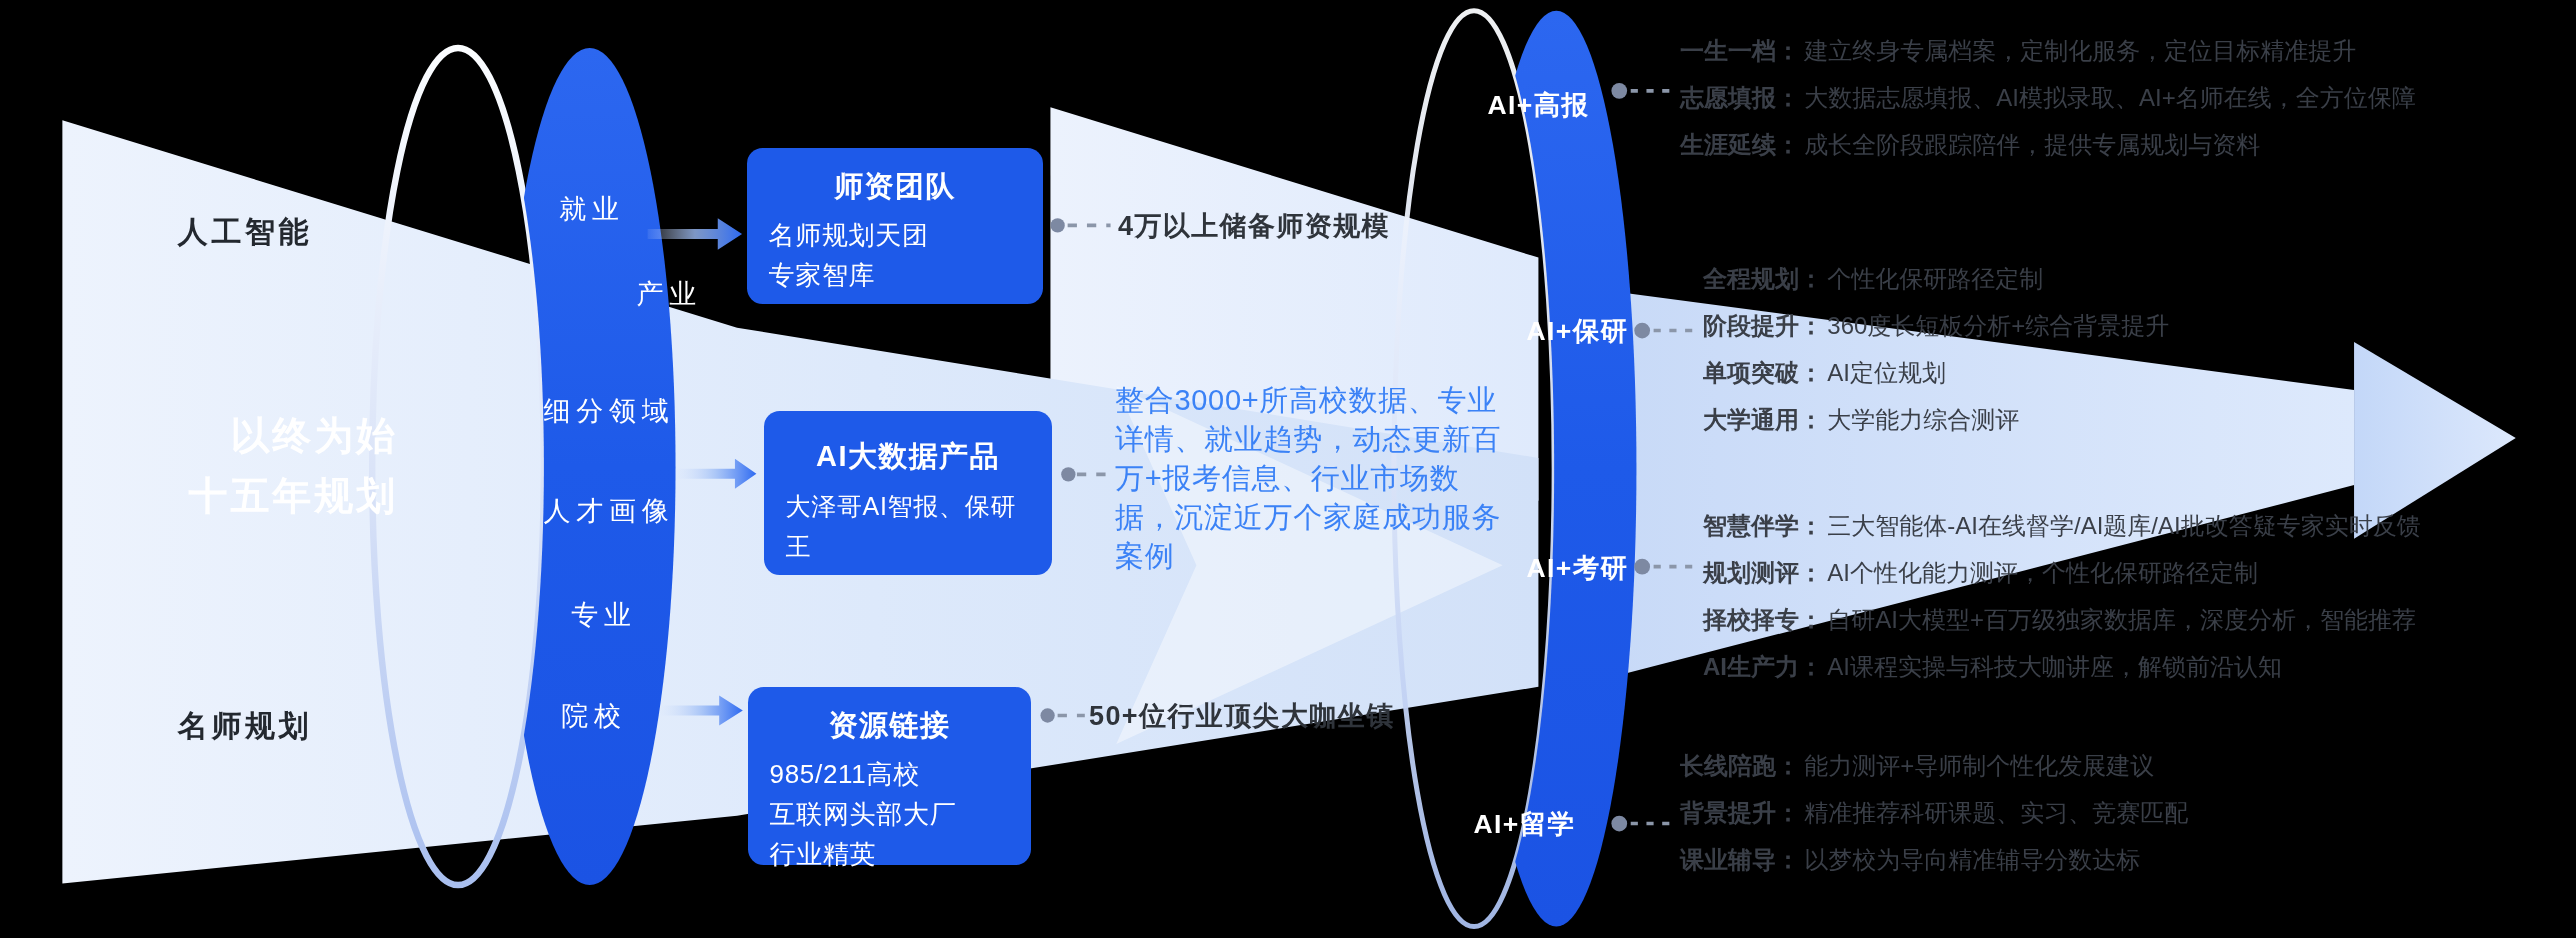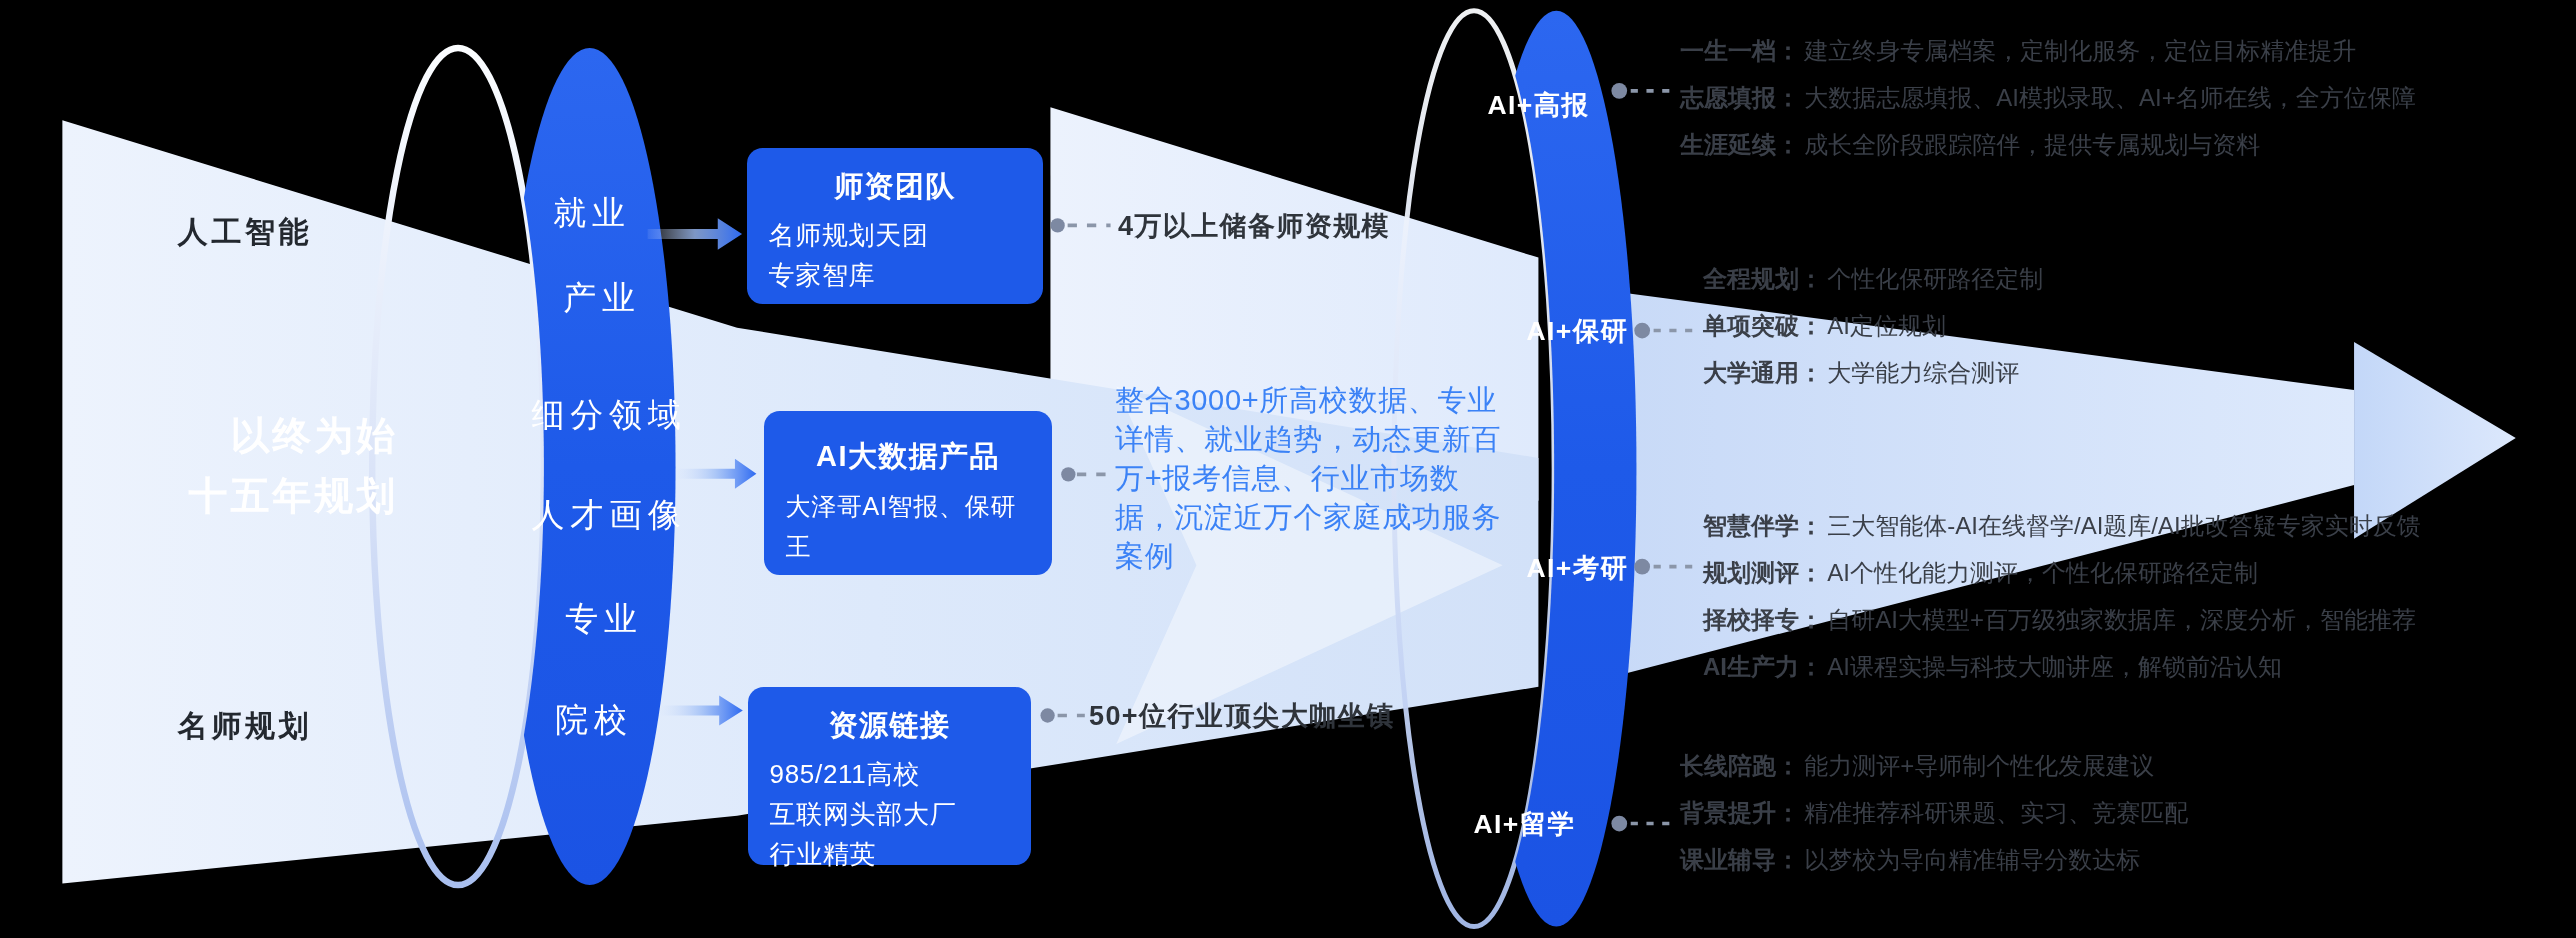--- a/index.html
+++ b/index.html
@@ -8,21 +8,21 @@
     font-family:"Liberation Sans",sans-serif;
   }
   #bg-svg{position:absolute;left:0;top:0;width:2576px;height:938px;}
   .abs{position:absolute;}
   
   .funnel-label{width:186px;font-size:30px;font-weight:700;color:#23282f;letter-spacing:3.6px;text-align:center;}
   
   #core-text{left:97px;top:406px;width:301px;color:#fff;font-size:39px;font-weight:700;
              line-height:60px;letter-spacing:2.9px;text-align:right;}
   
-  .ring1-item{width:200px;text-align:center;color:#fff;font-size:33px;letter-spacing:5.7px;font-weight:500;}
+  .ring1-item{width:200px;text-align:center;color:#fff;font-size:27px;letter-spacing:5.7px;font-weight:500;}
   .ring2-item{width:215px;text-align:center;color:#fff;font-size:26.5px;font-weight:700;letter-spacing:1.4px;}
   
   .bluebox{background:#1e5ae9;border-radius:15.7px;color:#fff;box-sizing:border-box;padding:18.6px 21.5px;}
   .bluebox .bb-title{font-size:29px;font-weight:700;margin-bottom:8.6px;letter-spacing:1.4px;text-align:center;}
   .bluebox .bb-line{font-size:26px;line-height:40px;font-weight:400;letter-spacing:0.7px;}
   #box-2{padding-top:26px;}
   #box-2 .bb-line{font-size:25px;}
   
   .mid-note{font-size:27px;font-weight:600;color:#2f343b;letter-spacing:1.4px;white-space:nowrap;}
   #mid-paragraph{width:394px;font-size:29px;line-height:39px;color:#3b82f6;font-weight:500;letter-spacing:0.7px;}
@@ -127,21 +127,21 @@
 
   <div class="abs funnel-label" style="left:152px;top:212px;">人工智能</div>
   <div class="abs funnel-label" style="left:152px;top:706px;">名师规划</div>
 
   <div class="abs" id="core-text">
     <div>以终为始</div>
     <div>十五年规划</div>
   </div>
 
   <div class="abs ring1-item" style="left:492px;top:191px;">就业</div>
-  <div class="abs ring1-item" style="left:502px;top:276px;">产业</div>
+  <div class="abs ring1-item" style="left:502px;top:276px;text-align:right;">产业</div>
   <div class="abs ring1-item" style="left:509px;top:393px;">细分领域</div>
   <div class="abs ring1-item" style="left:509px;top:493px;">人才画像</div>
   <div class="abs ring1-item" style="left:504px;top:597px;">专业</div>
   <div class="abs ring1-item" style="left:494px;top:698px;">院校</div>
 
   <div class="abs bluebox" id="box-1" style="left:747px;top:148px;width:296px;height:156px;">
     <div class="bb-title">师资团队</div>
     <div class="bb-line">名师规划天团</div>
     <div class="bb-line">专家智库</div>
   </div>
@@ -177,20 +177,23 @@
     <div class="rrow">
       <span class="rlabel">生涯延续：</span><span class="rtext">成长全阶段跟踪陪伴，提供专属规划与资料</span>
     </div>
   </div>
 
   <div class="abs rblock" style="left:1703px;top:255px;">
     <div class="rrow">
       <span class="rlabel">全程规划：</span><span class="rtext">个性化保研路径定制</span>
     </div>
     <div class="rrow">
+      <span class="rlabel">阶段提升：</span><span class="rtext">360度长短板分析+综合背景提升</span>
+    </div>
+    <div class="rrow">
       <span class="rlabel">单项突破：</span><span class="rtext">AI定位规划</span>
     </div>
     <div class="rrow">
       <span class="rlabel">大学通用：</span><span class="rtext">大学能力综合测评</span>
     </div>
   </div>
 
   <div class="abs rblock" style="left:1703px;top:502px;">
     <div class="rrow">
       <span class="rlabel">智慧伴学：</span><span class="rtext">三大智能体-AI在线督学/AI题库/AI批改答疑专家实时反馈</span>

